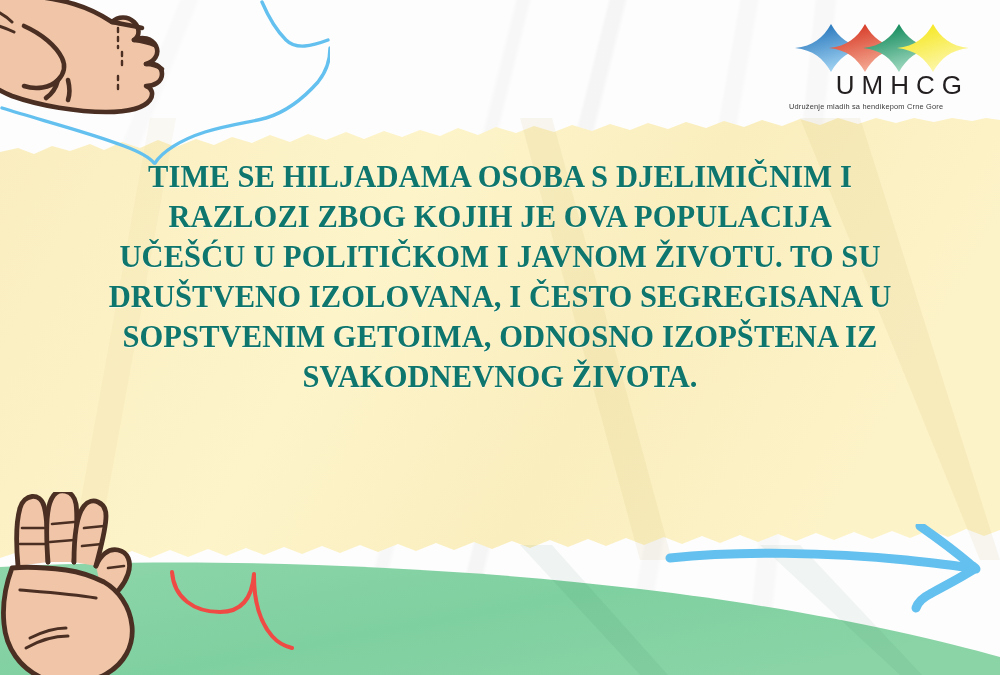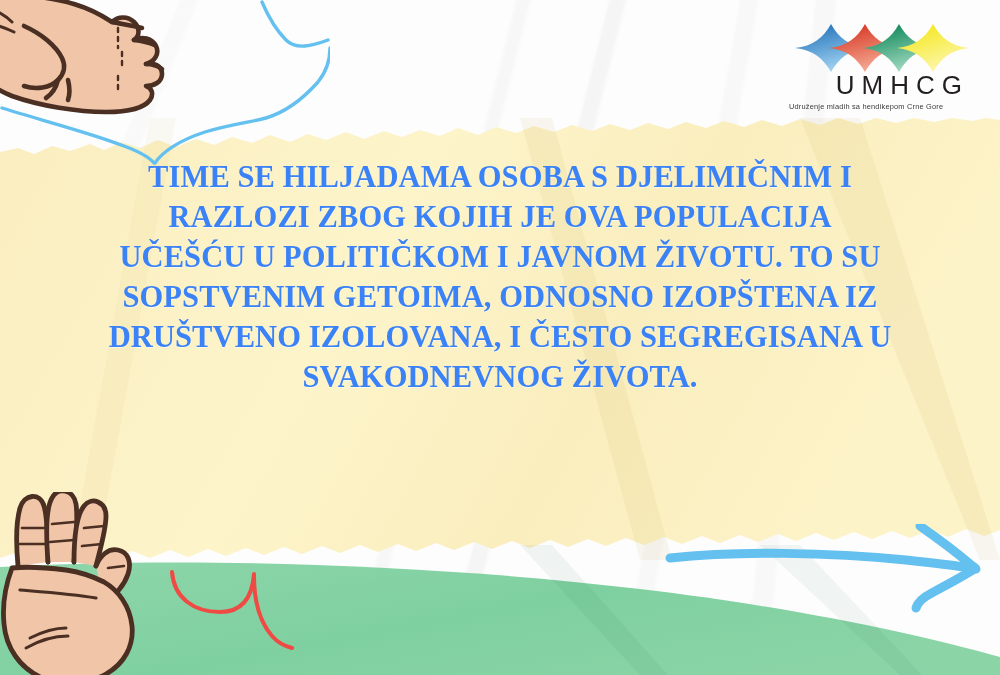--- a/index.html
+++ b/index.html
@@ -54,21 +54,21 @@
 
   .headline {
     position:absolute;
     left:40px; top:157px; width:920px;
     text-align:center;
     font-family:"Liberation Serif", serif;
     font-weight:bold;
     font-size:30.5px;
     line-height:40px;
     letter-spacing:0.1px;
-    color:#3b82f6;
+    color:#0f766e;
     text-shadow:0 1px 0 rgba(255,255,255,0.5);
   }
 </style>
 </head>
 <body>
 
 <div class="poster">
 
   <div class="streaks"></div>
 
@@ -210,18 +210,18 @@
       <path fill="url(#m4)" d="M108,30 C126,28 136,20 144,6 C152,20 162,28 180,30 C162,32 152,40 144,54 C136,40 126,32 108,30 Z"></path>
     </svg>
     <div class="logo-word">UMHCG</div>
     <div class="logo-tag">Udruženje mladih sa hendikepom Crne Gore</div>
   </div>
 
   <div class="headline" id="headline">
       <div>TIME SE HILJADAMA OSOBA S DJELIMIČNIM I</div>
       <div>RAZLOZI ZBOG KOJIH JE OVA POPULACIJA</div>
       <div>UČEŠĆU U POLITIČKOM I JAVNOM ŽIVOTU. TO SU</div>
+      <div>DRUŠTVENO IZOLOVANA, I ČESTO SEGREGISANA U</div>
       <div>SOPSTVENIM GETOIMA, ODNOSNO IZOPŠTENA IZ</div>
-      <div>DRUŠTVENO IZOLOVANA, I ČESTO SEGREGISANA U</div>
       <div>SVAKODNEVNOG ŽIVOTA.</div>
     </div>
 
 </div>
 
 </body></html>

